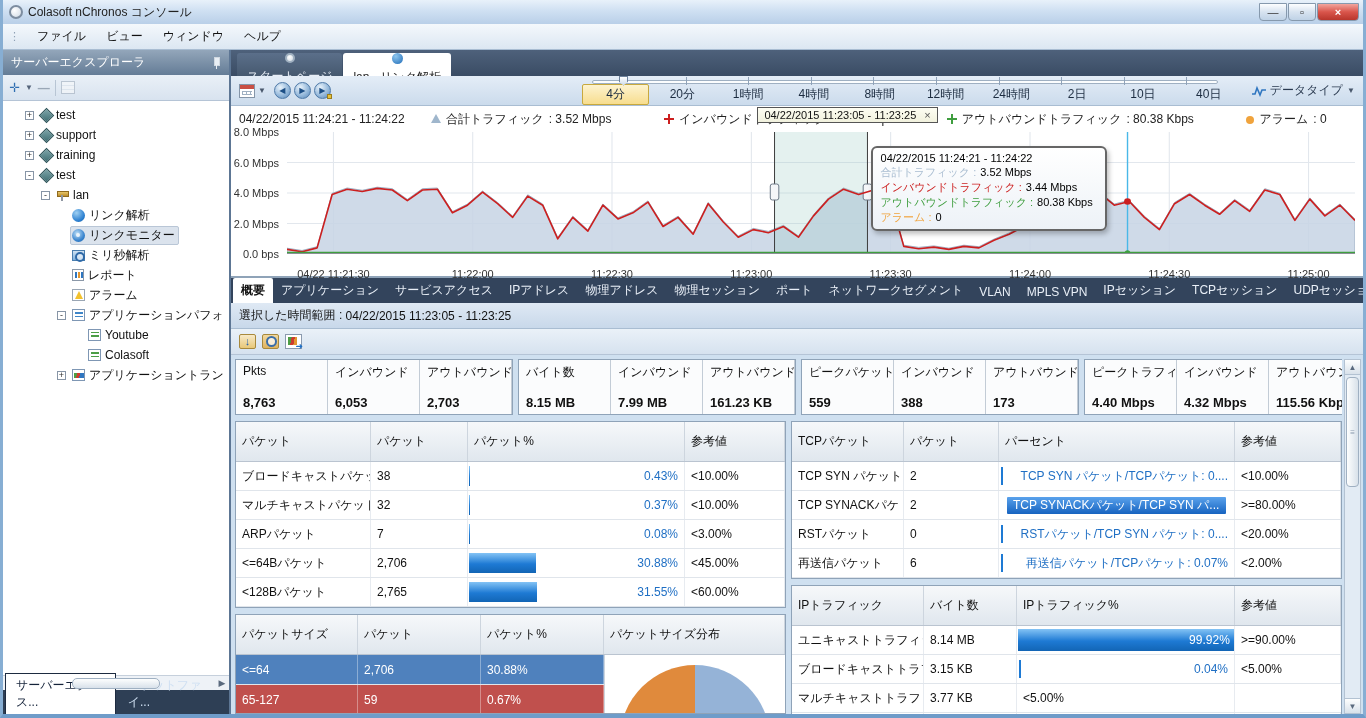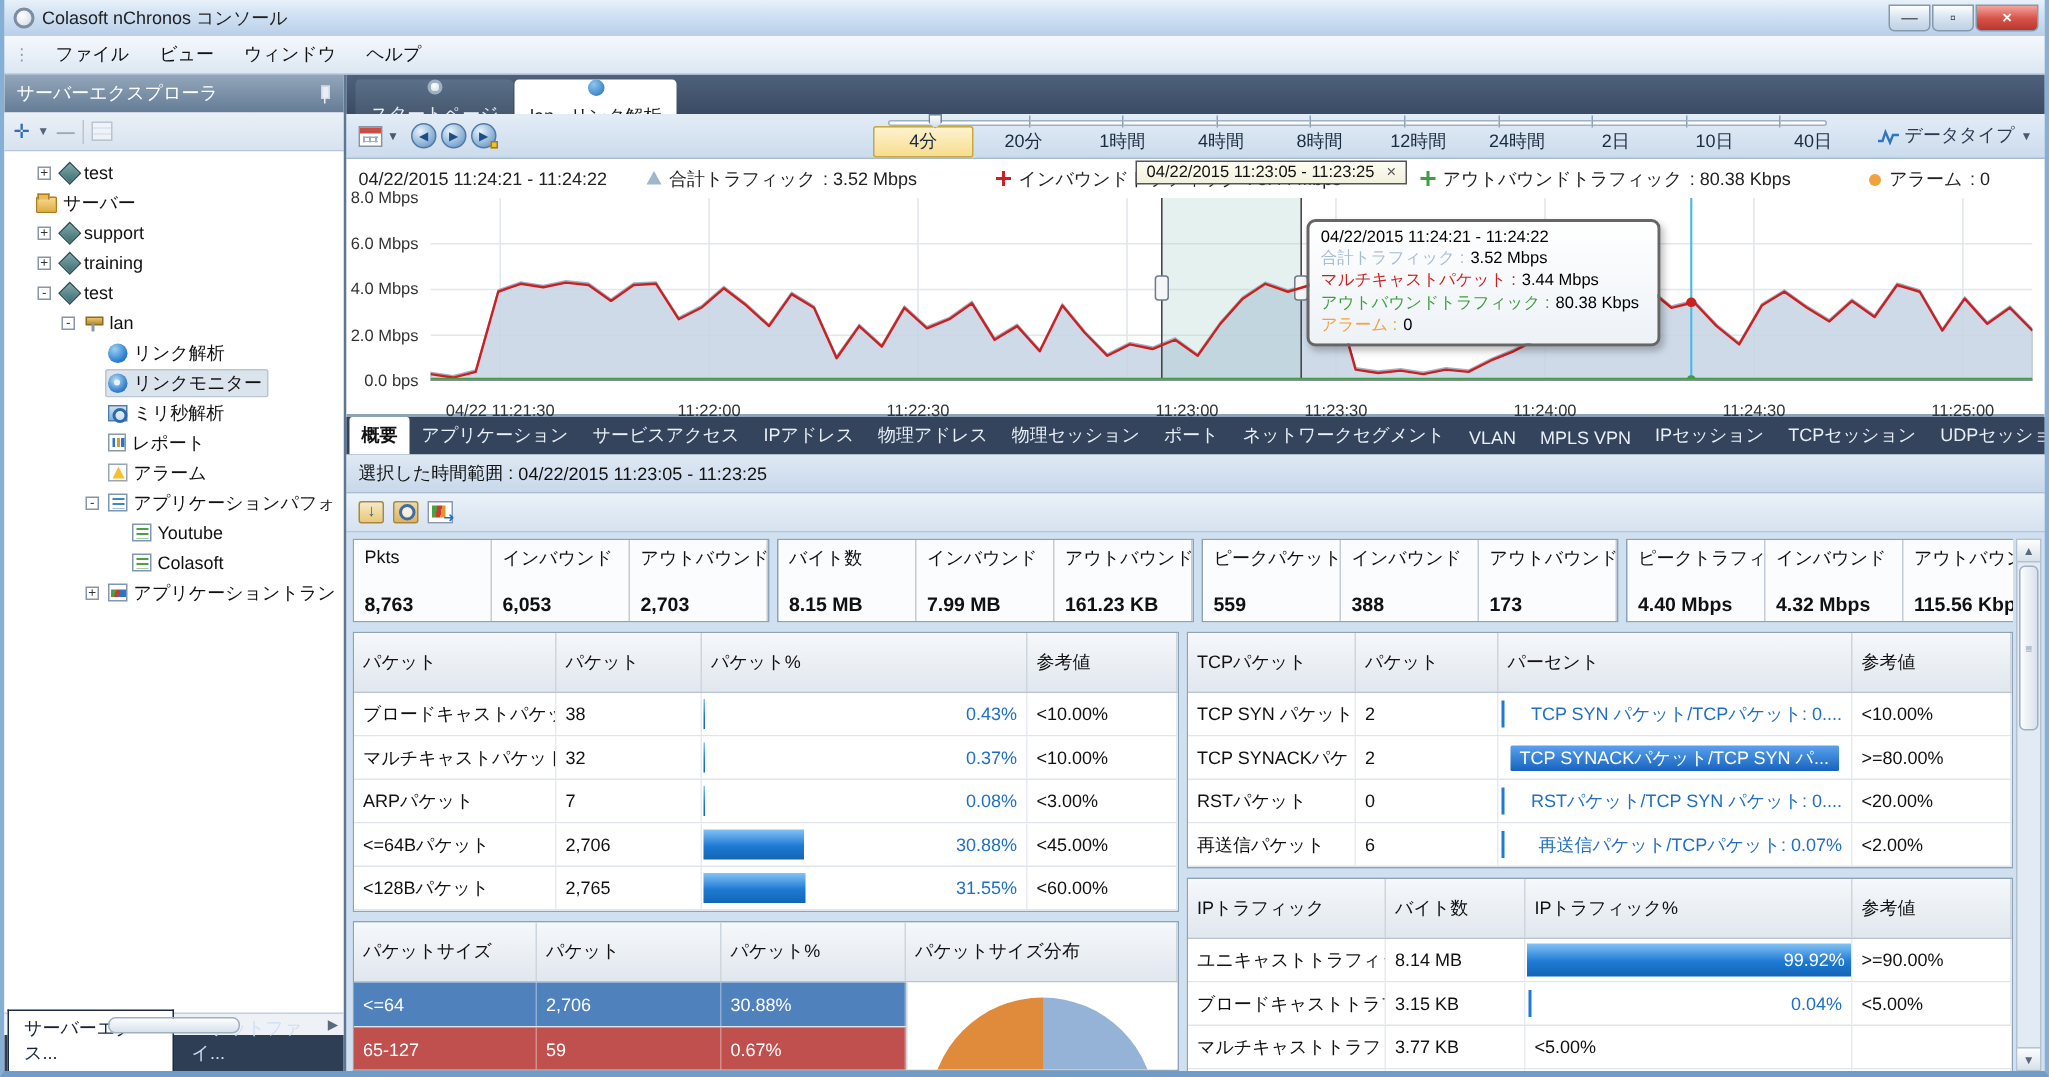--- a/index.html
+++ b/index.html
@@ -203,27 +203,20 @@
         <span class="st-edit"></span>
       </div>
       <div class="tree" id="tree">
           <div class="trow" style="padding-left: 20px;">
             <span class="exp">+</span>
             <span class="node">
               <span class="ti ti-server"></span>
               <span>test</span>
             </span>
           </div>
-          <div class="trow" style="padding-left: 4px;">
-            <span class="exp blank">+</span>
-            <span class="node">
-              <span class="ti ti-folder"></span>
-              <span>サーバー</span>
-            </span>
-          </div>
           <div class="trow" style="padding-left: 20px;">
             <span class="exp">+</span>
             <span class="node">
               <span class="ti ti-server"></span>
               <span>support</span>
             </span>
           </div>
           <div class="trow" style="padding-left: 20px;">
             <span class="exp">+</span>
             <span class="node">
@@ -436,35 +429,35 @@
               <line x1="0" y1="120.78" x2="1000" y2="120.78" stroke="#3f9e3f" stroke-width="2" vector-effect="non-scaling-stroke"></line>
               <line x1="787" y1="0" x2="787" y2="122" stroke="#49b8e8" stroke-width="1.4" vector-effect="non-scaling-stroke"></line>
               <circle cx="787" cy="69.53999999999999" r="3.2" fill="#cc1f1f"></circle>
               <circle cx="787" cy="120.78" r="2.6" fill="#3f9e3f"></circle>
               <line x1="0" y1="121.5" x2="1000" y2="121.5" stroke="#8a8f96" stroke-width="1" vector-effect="non-scaling-stroke"></line>
             </svg></div>
         <div class="xlabels" id="xlabels">
             <span class="xl" style="left: 4.35%;">04/22 11:21:30</span>
             <span class="xl" style="left: 17.39%;">11:22:00</span>
             <span class="xl" style="left: 30.43%;">11:22:30</span>
-            <span class="xl" style="left: 43.48%; margin-left: 40px;">11:23:00</span>
+            <span class="xl" style="left: 43.48%;">11:23:00</span>
             <span class="xl" style="left: 56.52%;">11:23:30</span>
             <span class="xl" style="left: 69.57%;">11:24:00</span>
             <span class="xl" style="left: 82.61%;">11:24:30</span>
             <span class="xl" style="left: 95.65%;">11:25:00</span>
           </div>
         <div class="tooltip">
           <div class="tt-title">04/22/2015  11:24:21 - 11:24:22</div>
           <div id="tooltip-rows">
               <div class="tt-row">
                 <span style="color: rgb(169, 189, 209);">合計トラフィック :</span>
                 <span class="tt-val">3.52 Mbps</span>
               </div>
               <div class="tt-row">
-                <span style="color: rgb(204, 31, 31);">マルチキャストパケット :</span>
+                <span style="color: rgb(204, 31, 31);">インバウンドトラフィック :</span>
                 <span class="tt-val">3.44 Mbps</span>
               </div>
               <div class="tt-row">
                 <span style="color: rgb(63, 158, 63);">アウトバウンドトラフィック :</span>
                 <span class="tt-val">80.38 Kbps</span>
               </div>
               <div class="tt-row">
                 <span style="color: rgb(240, 163, 60);">アラーム :</span>
                 <span class="tt-val">0</span>
               </div>

